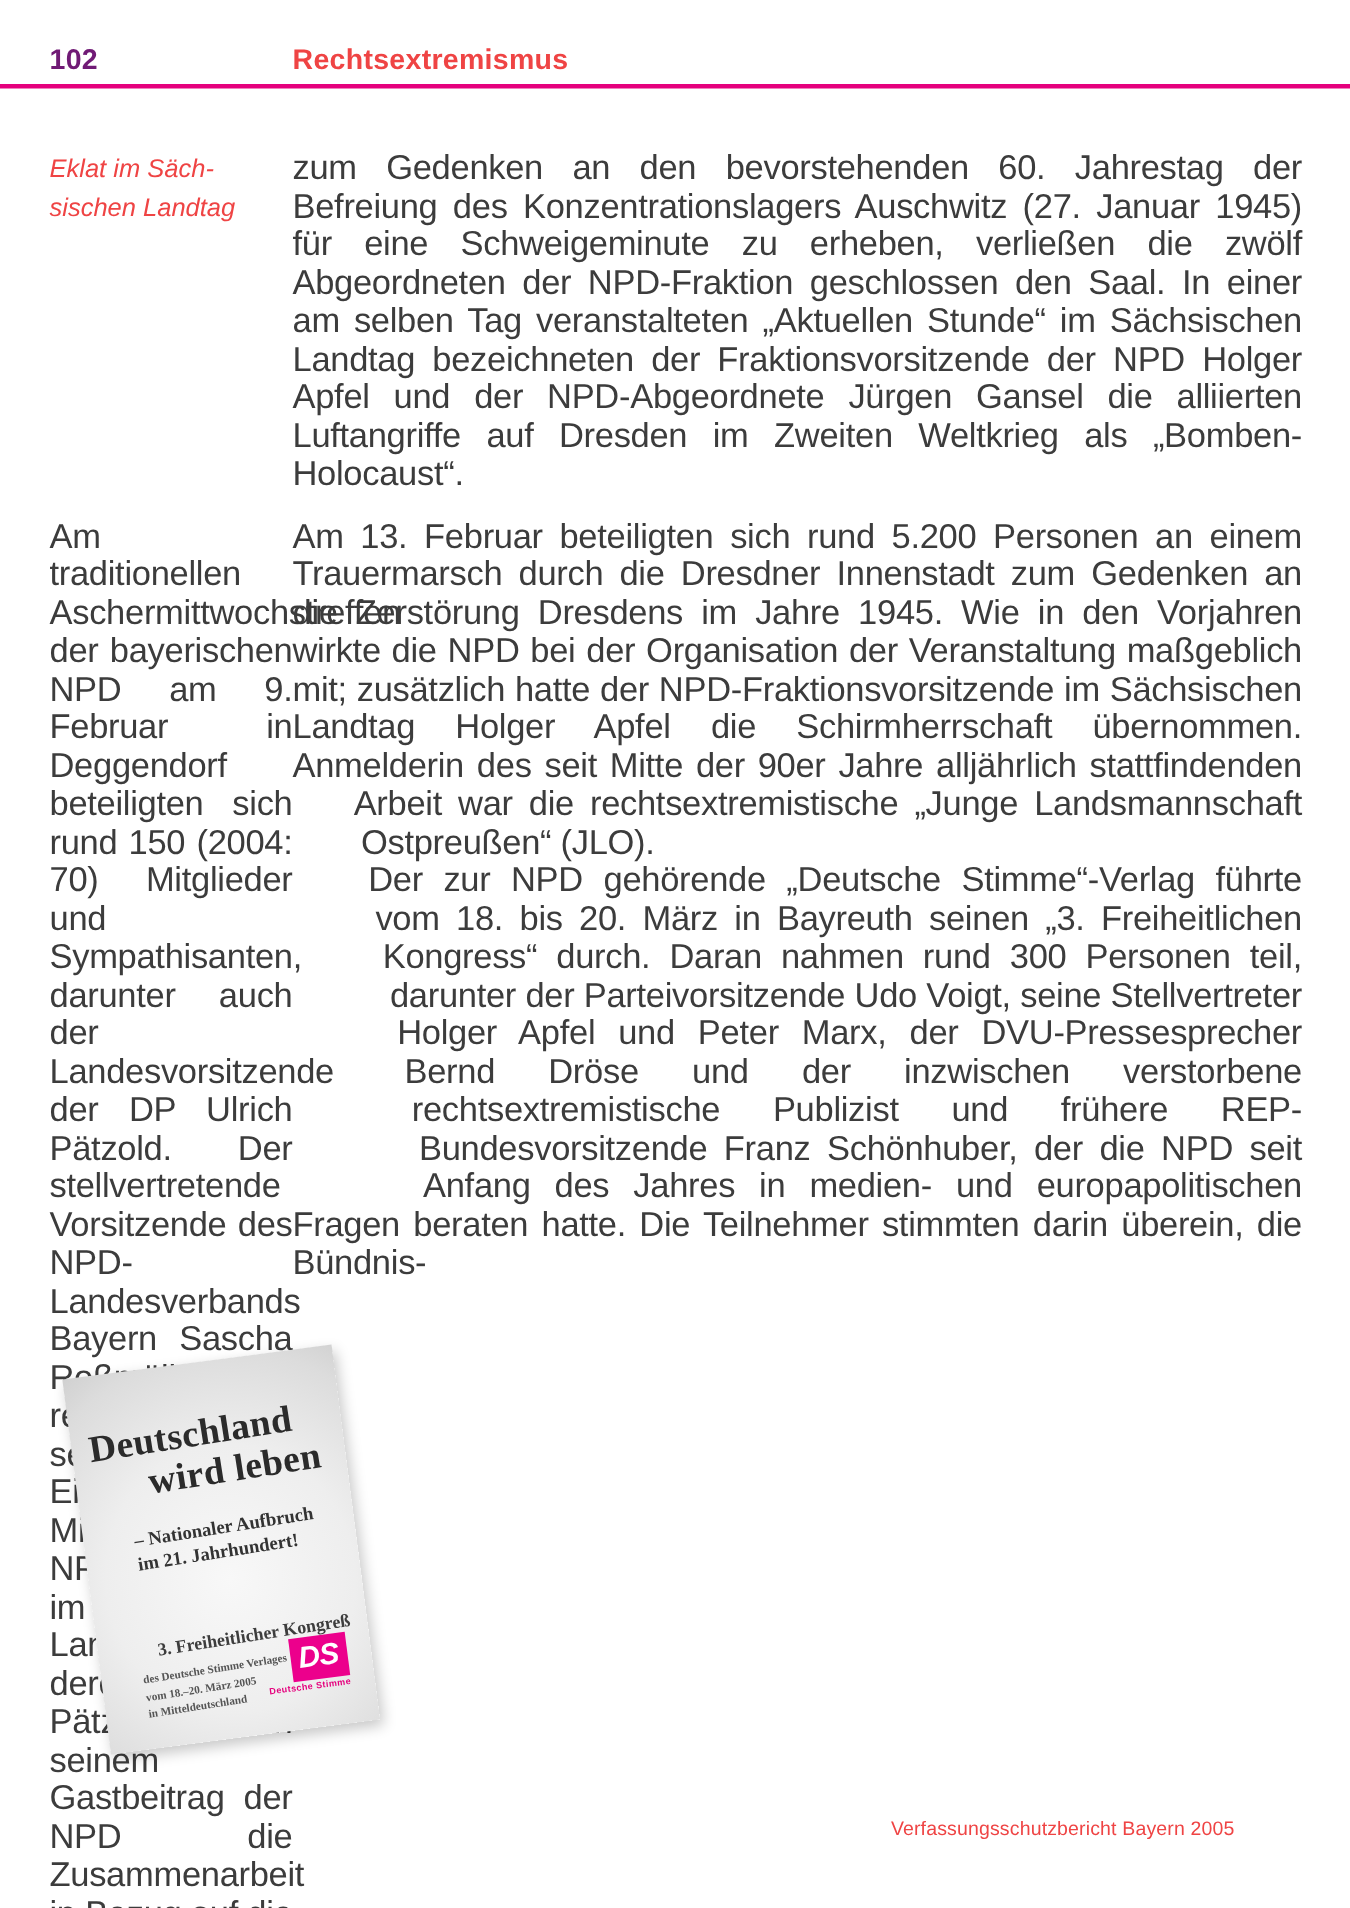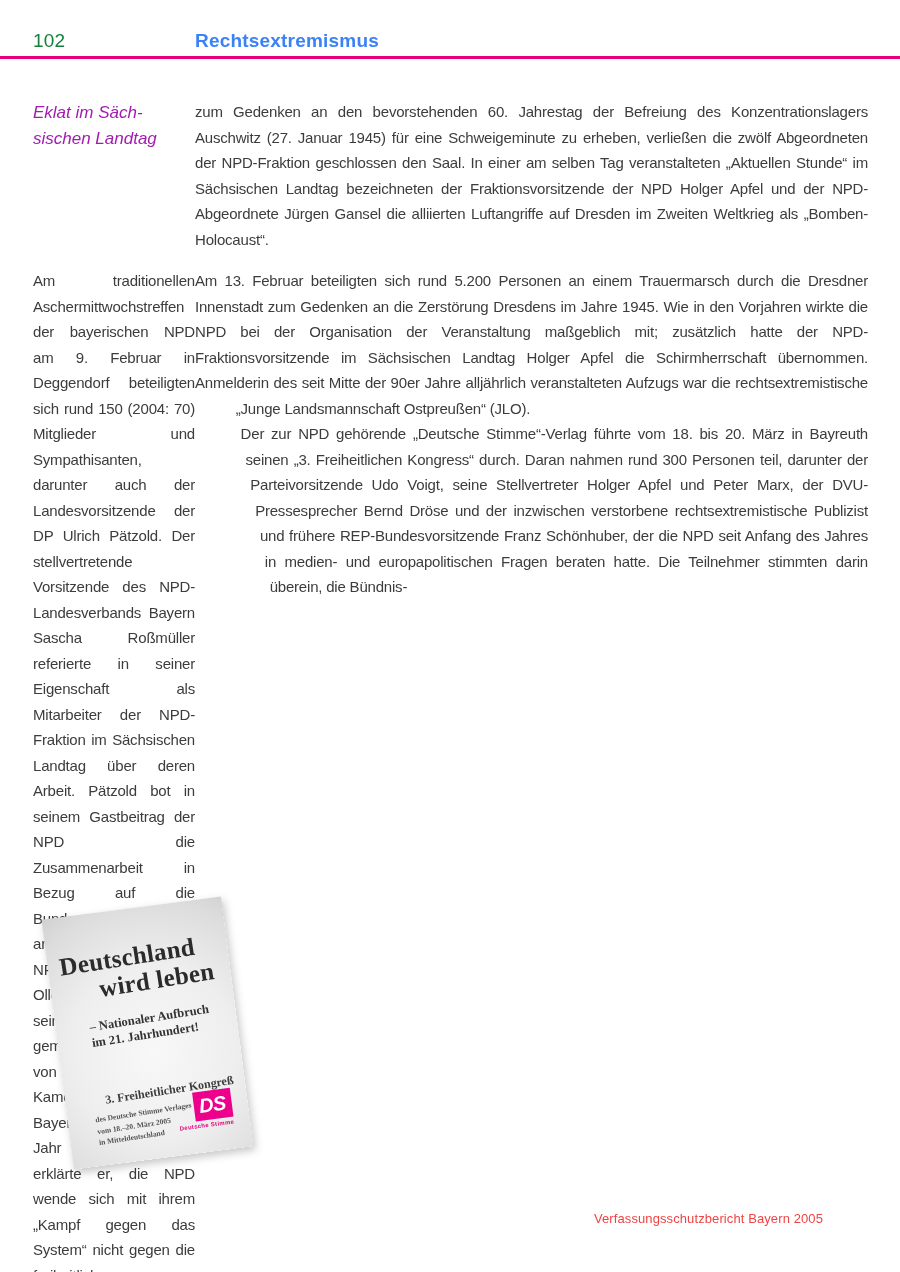--- a/index.html
+++ b/index.html
@@ -11,48 +11,48 @@
     overflow: hidden;
   }
 
   
   .header-row {
     position: absolute; left: 33px; top: 30px; right: 33px;
     display: flex; align-items: baseline;
   }
   .page-number {
     width: 162px;
-    font-size: 19px; font-weight: normal; color: #15803d; letter-spacing: 0.2px;
+    font-size: 19px; font-weight: bold; color: #701a75; letter-spacing: 0.2px;
   }
   .section-title {
-    font-size: 19px; font-weight: bold; color: #3b82f6; letter-spacing: 0.2px;
+    font-size: 19px; font-weight: bold; color: #ef4444; letter-spacing: 0.2px;
   }
   .header-rule {
     position: absolute; left: 0; right: 0; top: 56px; height: 3px;
     background: #e5007d;
   }
 
   
   .content {
     position: absolute; left: 33px; top: 99px; width: 835px;
     display: grid;
     grid-template-columns: 162px 673px;
     row-gap: 16px;
   }
   .margin-note {
     font-style: italic;
     font-size: 17px; line-height: 26px;
-    color: #a21caf;
+    color: #ef4444;
     white-space: pre-line;
     padding-top: 1px;
   }
   .body-cell { min-width: 0; }
   .body-text {
     margin: 0;
-    font-size: 15px; line-height: 25.5px;
+    font-size: 23px; line-height: 25.5px;
     color: #3c3c3c;
     text-align: justify;
     letter-spacing: -0.2px;
     hyphens: manual;
   }
   .body-text + .body-text { margin-top: 0; }
 
   
   .poster-spacer {
     float: left;
@@ -149,21 +149,21 @@
     </div>
 
     <div class="body-cell">
       <p class="body-text">Am traditionellen Aschermittwochstreffen der bayerischen NPD am 9. Februar in Deggendorf beteiligten sich rund 150 (2004: 70) Mitglie­der und Sympathisanten, darunter auch der Landesvorsitzende der DP Ulrich Pätzold. Der stellvertretende Vorsitzende des NPD-Landesverbands Bayern Sascha Roßmüller referierte in seiner Eigenschaft als Mitarbeiter der NPD-Fraktion im Sächsischen Landtag über deren Arbeit. Pätzold bot in seinem Gastbeitrag der NPD die Zusammenarbeit in Bezug auf die Bundestagswahl 2005 an. Der bayerische NPD-Vorsitzende Ralf Ollert prophezeite in seiner Rede den gemeinsamen Einzug von NPD, DP und „freien Kameraden“ in den Bayerischen Landtag im Jahr 2008. Weiter erklärte er, die NPD wende sich mit ihrem „Kampf gegen das System“ nicht gegen die freiheitliche Grundordnung, sondern gegen das etablierte Machtkartell aus Parteien und ihren Helfershelfern; diese hätten sich den Staat zur Beute gemacht und wollten eine Opposition in den Parlamenten mit allen Mitteln verhindern.</p>
     </div>
 
     <div class="body-cell">
       <p class="body-text">
         <span>Am 13. Februar beteiligten sich rund 5.200 Personen an einem Trauer­marsch durch die Dresdner Innenstadt zum Gedenken an die Zerstö­rung Dresdens im Jahre 1945. Wie in den Vorjahren wirkte die NPD bei der Organisation der Veranstaltung maßgeblich mit; zusätzlich hatte der NPD-Fraktionsvorsitzende im Sächsischen Landtag Holger Apfel die Schirmherrschaft übernommen. Anmelderin des seit Mitte der 90er Jahre</span>
         <span class="poster-spacer"></span>
-        <span>alljährlich veranstalteten Aufzugs war die rechtsextremistische „Junge Landsmannschaft Ostpreußen“ (JLO).</span>
+        <span>alljährlich stattfindenden Arbeit war die rechtsextremistische „Junge Landsmannschaft Ostpreußen“ (JLO).</span>
       </p>
       <p class="body-text">Der zur NPD gehörende „Deutsche Stimme“-Verlag führte vom 18. bis 20. März in Bayreuth seinen „3. Freiheitlichen Kongress“ durch. Daran nahmen rund 300 Personen teil, darunter der Par­teivorsitzende Udo Voigt, seine Stellvertreter Holger Apfel und Peter Marx, der DVU-Pressesprecher Bernd Dröse und der in­zwischen verstorbene rechtsextremistische Publizist und frühere REP-Bundesvorsitzende Franz Schönhuber, der die NPD seit An­fang des Jahres in medien- und europapolitischen Fragen be­raten hatte. Die Teilnehmer stimmten darin überein, die Bündnis-</p>
     </div>
 
   </div>
 
   <div class="poster">
     <div class="poster-title">
       <span>Deutschland</span>
       <span class="line2">wird leben</span>

